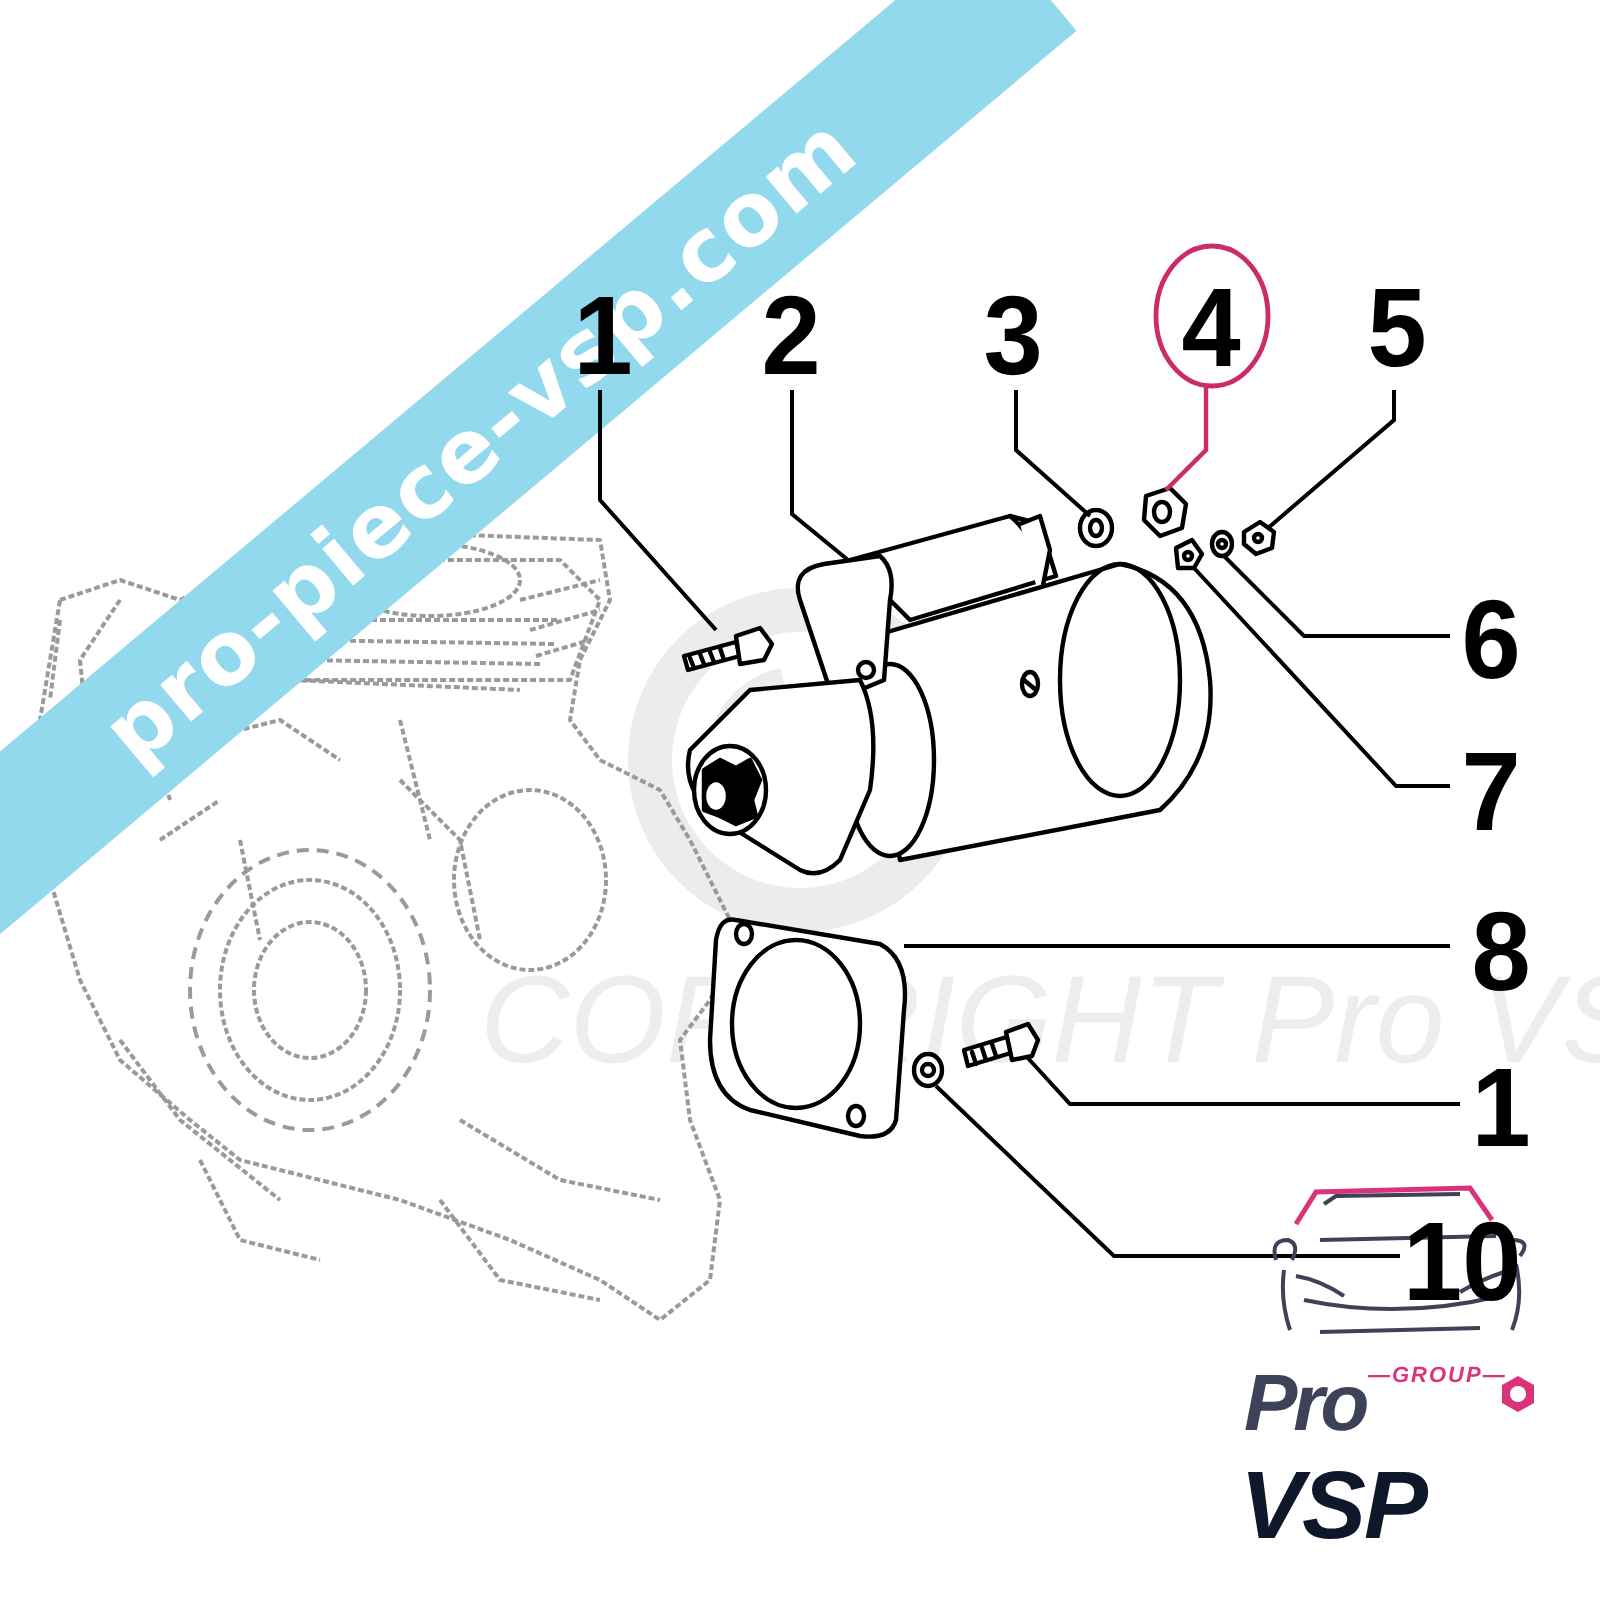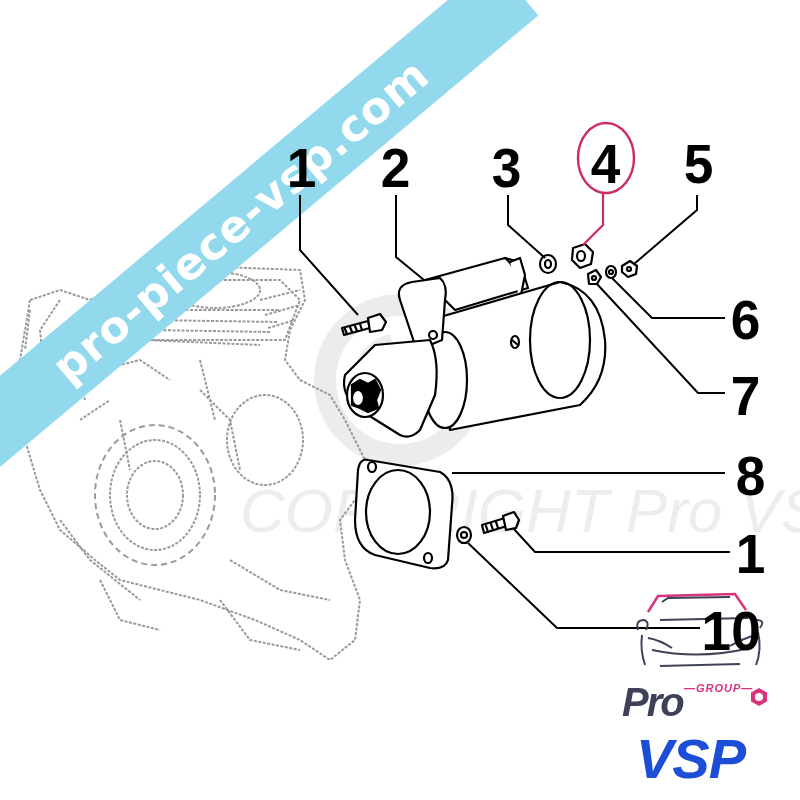--- a/index.html
+++ b/index.html
@@ -5,21 +5,21 @@
   html,body{margin:0;padding:0;background:#fff;}
   body{width:800px;height:800px;position:relative;overflow:hidden;font-family:"Liberation Sans",sans-serif;}
   .layer{position:absolute;left:0;top:0;width:800px;height:800px;}
   .num{position:absolute;font-family:"Liberation Sans",sans-serif;font-weight:bold;font-size:56px;line-height:1;color:#000;transform:scaleX(0.95);}
   .wm-text{position:absolute;font-family:"Liberation Sans",sans-serif;font-style:italic;color:#ededed;font-size:62px;white-space:nowrap;}
   .banner{position:absolute;left:-120px;top:185px;width:720px;height:70px;background:#93d9ee;transform:rotate(-40deg);transform-origin:center;display:flex;align-items:center;justify-content:center;}
   .banner span{color:#fff;font-weight:bold;font-size:44px;letter-spacing:1px;font-family:"DejaVu Sans",sans-serif;}
   .logo{position:absolute;left:620px;top:590px;width:160px;height:170px;text-align:center;}
   .logo .group{position:absolute;left:64px;top:92px;font-size:11px;font-style:italic;color:#d9337a;letter-spacing:1px;font-weight:bold;}
   .logo .pro{position:absolute;left:2px;top:90px;font-size:40px;font-weight:bold;font-style:italic;color:#3d4258;letter-spacing:-2px;}
-  .logo .vsp{position:absolute;left:16px;top:136px;font-size:56px;font-weight:bold;font-style:italic;color:#1d4ed8;letter-spacing:-1px;}
+  .logo .vsp{position:absolute;left:0;top:136px;font-size:48px;font-weight:bold;font-style:italic;color:#0f172a;letter-spacing:-1px;}
 </style>
 </head>
 <body>
 
 <svg class="layer" viewBox="0 0 800 800">
   <circle cx="400" cy="380" r="75" fill="none" stroke="#ececec" stroke-width="22"></circle>
   <circle cx="400" cy="380" r="40" fill="none" stroke="#ececec" stroke-width="14" stroke-dasharray="180 60"></circle>
 </svg>
 <div class="wm-text" style="left:240px;top:475px;">COPYRIGHT Pro VSP</div>
 

